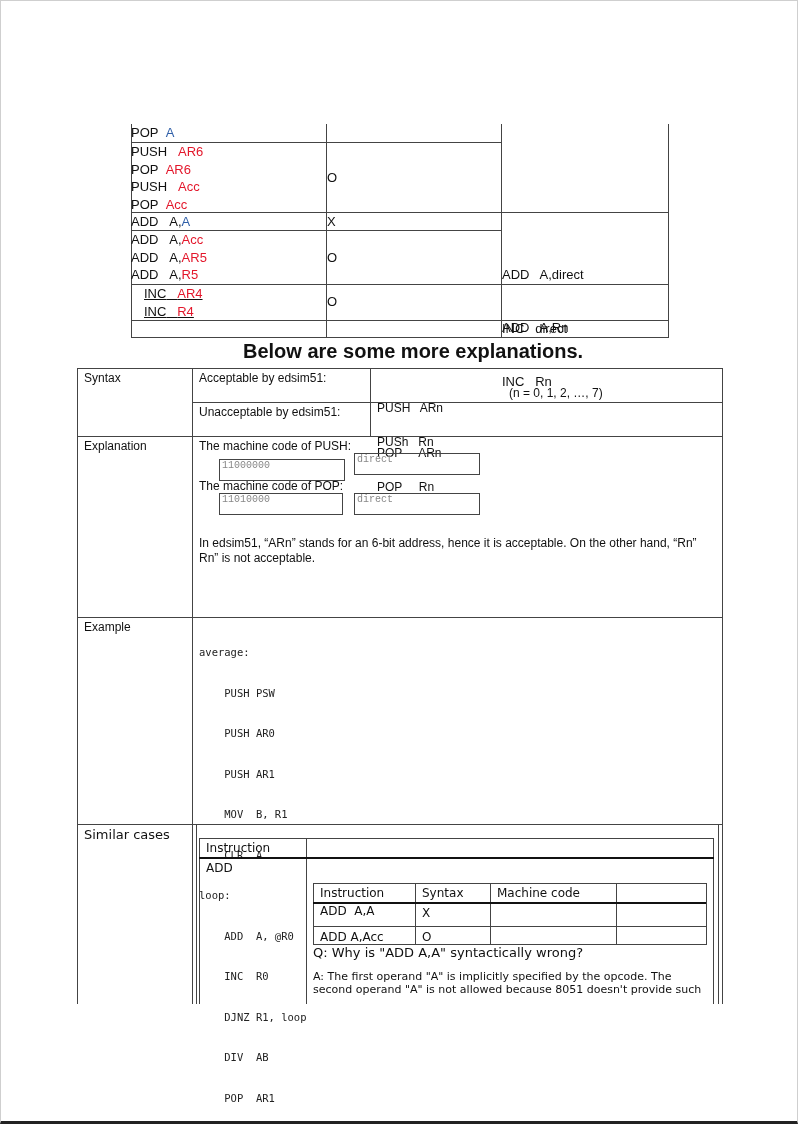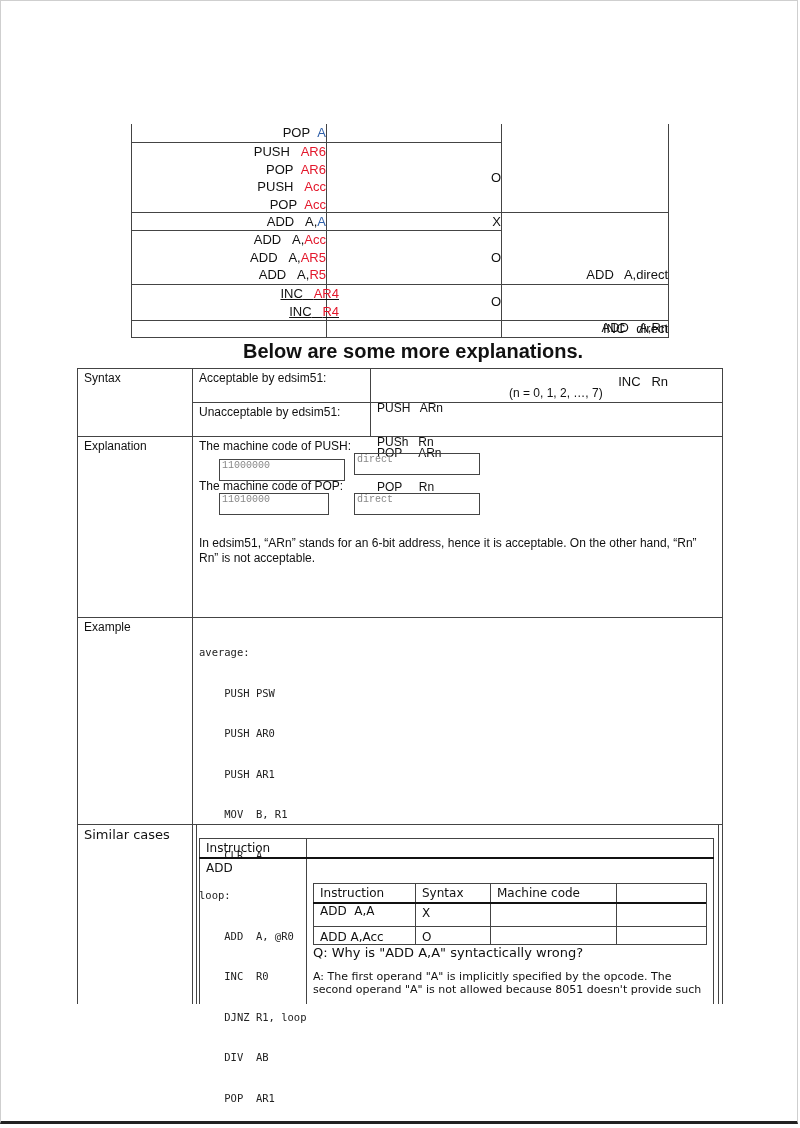--- a/index.html
+++ b/index.html
@@ -4,21 +4,21 @@
 <style>
   html, body { margin:0; padding:0; }
   body { width:800px; height:1128px; background:#ffffff; position:relative; overflow:hidden;
          font-family:"Liberation Sans", sans-serif; color:#111; }
   .page-frame { position:absolute; left:0; top:0; width:798px; height:1124px; border:1px solid #cfcfcf; border-bottom:3px solid #222; box-sizing:border-box; }
   .abs { position:absolute; }
   .vline { position:absolute; width:0; border-left:1.5px solid #444; }
   .hline { position:absolute; height:0; border-top:1.5px solid #444; }
   .red { color:#e3172b; }
   .blue { color:#2f5fa8; }
-  .c { text-align:right; }
+  .c { text-align:left; }
   .t13 { font-size:13px; line-height:17.5px; }
   .t12 { font-size:12px; line-height:15px; }
   .mono { font-family:"DejaVu Sans Mono", monospace; font-size:10.5px; line-height:13.5px; color:#222; }
   .code-box { position:absolute; border:1.5px solid #444; height:22px; box-sizing:border-box;
               font-family:"Liberation Mono", monospace; font-size:10px; color:#888; padding:0 2px; line-height:12px; }
   .comic { font-family:"DejaVu Sans", sans-serif; }
   .sc-text { font-size:12px; line-height:15px; }
   .heading { font-size:20px;font-weight:bold; }
 </style>
 </head>
@@ -105,21 +105,21 @@
   <div class="abs t12" style="left:377px; top:405px; white-space:pre;">
     <div>PUSh   Rn</div>
     <div>POP     Rn</div>
   </div>
 
   <div class="abs t12" style="left:84px; top:439px;">Explanation</div>
   <div class="abs t12" style="left:199px; top:439px;">The machine code of PUSH:</div>
   <div class="code-box" style="left:219px; top:453px; width:126px;margin-top:6px;">11000000</div>
   <div class="code-box" style="left:354px; top:453px; width:126px;">direct</div>
   <div class="abs t12" style="left:199px; top:479px;">The machine code of POP:</div>
-  <div class="code-box" style="left:219px; top:493px; width:110px;">11010000</div>
+  <div class="code-box" style="left:219px; top:493px; width:124px;">11010000</div>
   <div class="code-box" style="left:354px; top:493px; width:126px;">direct</div>
   <div class="abs t12" style="left:199px; top:536px; width:522px;">
     <div>In edsim51, “ARn” stands for an 6-bit address, hence it is acceptable. On the other hand, “Rn”</div>
     <div>Rn” is not acceptable.</div>
   </div>
 
   <div class="abs t12" style="left:84px; top:620px;">Example</div>
   <div class="abs mono" style="left:199px; top:619px; white-space:pre;">
     <div>average:</div>
     <div>    PUSH PSW</div>

